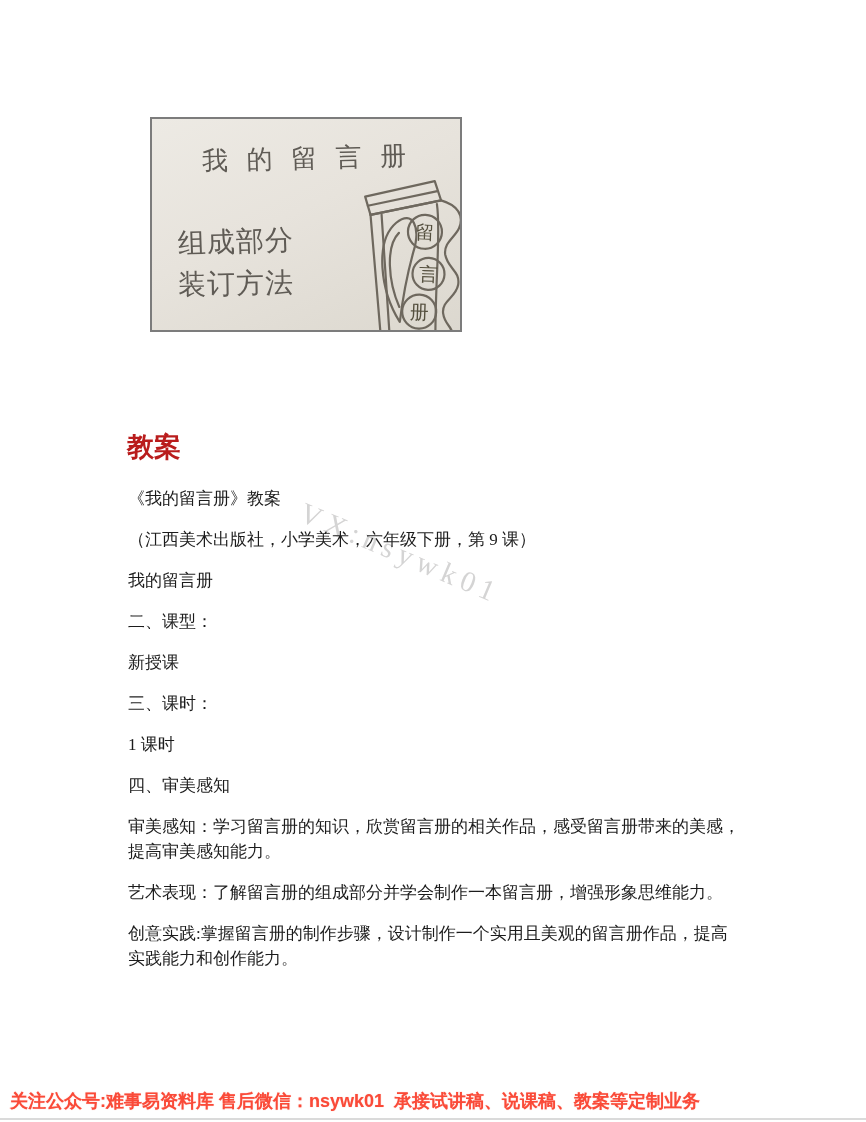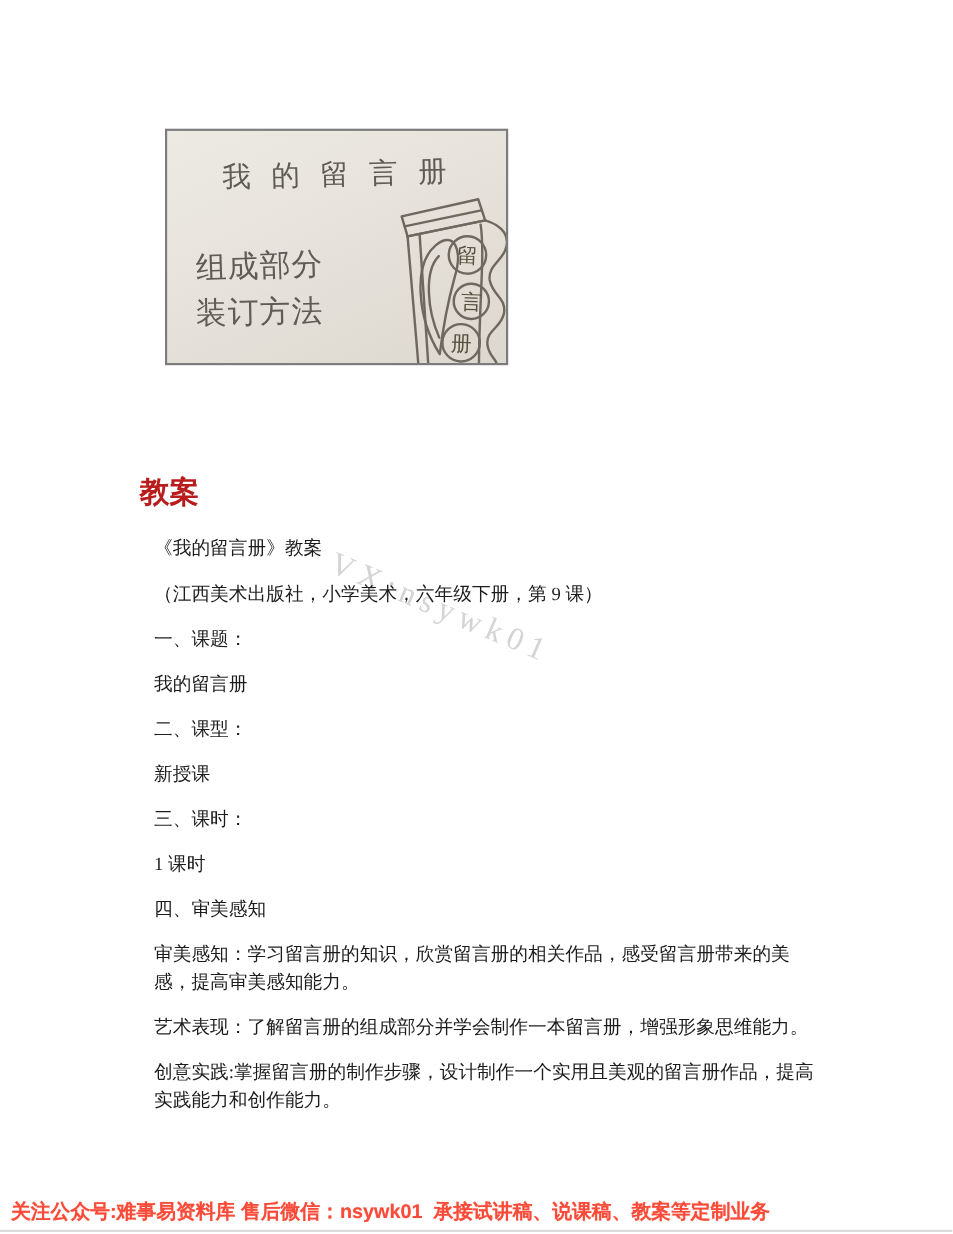--- a/index.html
+++ b/index.html
@@ -21,21 +21,21 @@
   .hand-l3{left:26px;top:146px;font-size:28px;letter-spacing:1px;transform:rotate(-1deg);}
   .sketch-svg{position:absolute;left:0;top:0;width:312px;height:215px;}
 
   
   .content{position:absolute;left:127px;top:430px;width:614px;z-index:2;}
   .doc-title{
     margin:0 0 22px 0;font-size:27px;font-weight:bold;color:#b91c1c;
     font-family:"Liberation Serif","DejaVu Serif",serif;line-height:34px;
   }
   .paragraphs p{
-    margin:0 0 16px 13px;font-size:17px;line-height:25px;color:#1c1c1c;
+    margin:0 0 16px 1px;font-size:17px;line-height:25px;color:#1c1c1c;
     word-break:break-all;
   }
 
   
   .watermark{
     position:absolute;left:308px;top:496px;z-index:1;
     font-family:"Liberation Serif","DejaVu Serif",serif;
     font-size:29px;letter-spacing:6px;color:#b9b8b8;opacity:.6;
     transform:rotate(23deg);transform-origin:left top;white-space:nowrap;
   }
@@ -89,21 +89,20 @@
   </svg>
 </div>
 
 <div class="watermark">VX:nsywk01</div>
 
 <div class="content">
   <h1 class="doc-title">教案</h1>
   <div class="paragraphs">
       <p>《我的留言册》教案</p>
       <p>（江西美术出版社，小学美术，六年级下册，第 9 课）</p>
-      <p>一、课题：</p>
       <p>我的留言册</p>
       <p>二、课型：</p>
       <p>新授课</p>
       <p>三、课时：</p>
       <p>1 课时</p>
       <p>四、审美感知</p>
       <p>审美感知：学习留言册的知识，欣赏留言册的相关作品，感受留言册带来的美感，提高审美感知能力。</p>
       <p>艺术表现：了解留言册的组成部分并学会制作一本留言册，增强形象思维能力。</p>
       <p>创意实践:掌握留言册的制作步骤，设计制作一个实用且美观的留言册作品，提高实践能力和创作能力。</p>
     </div>

